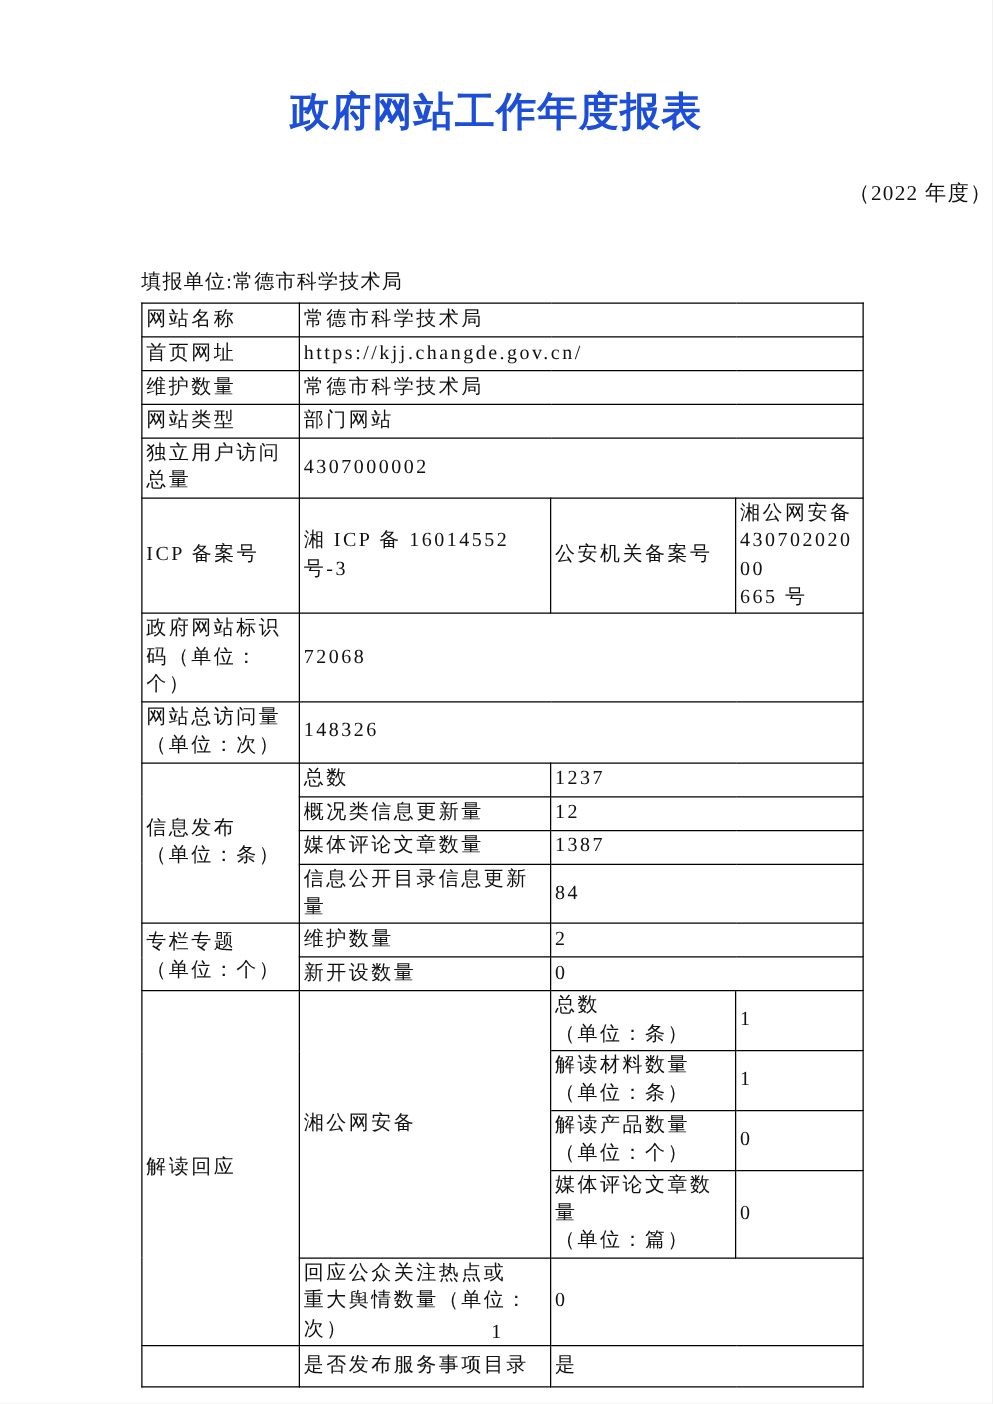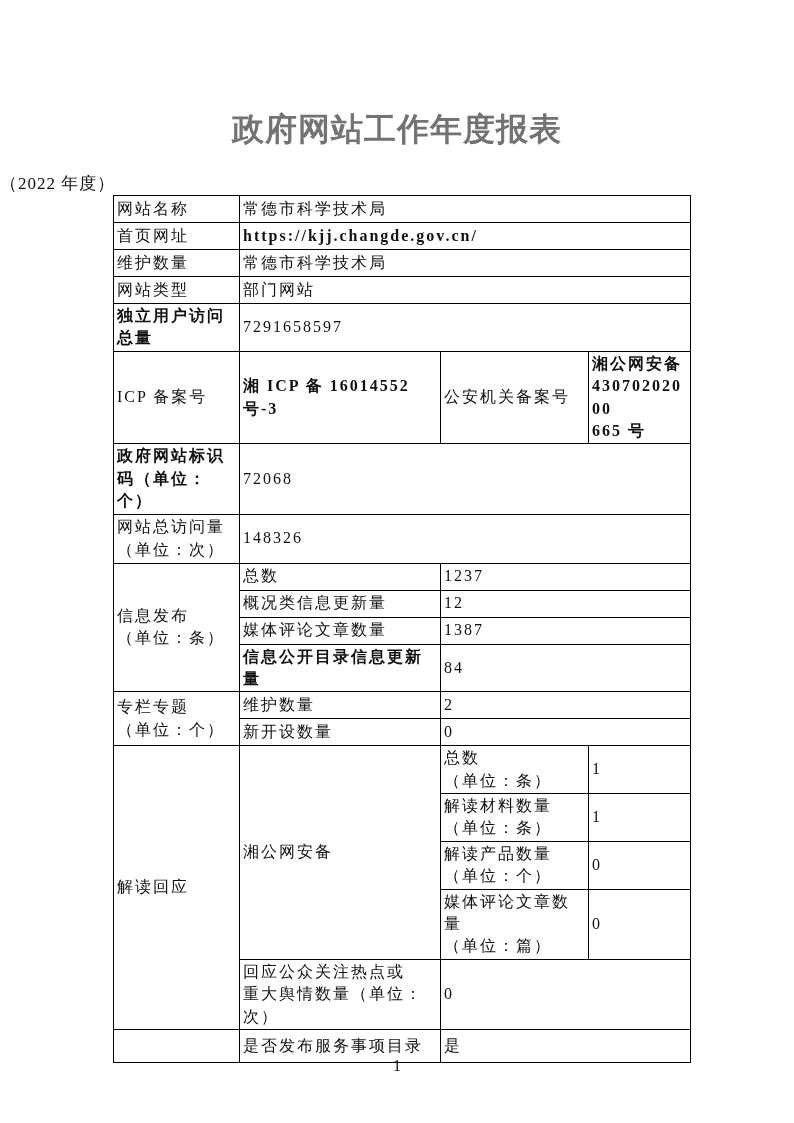--- a/index.html
+++ b/index.html
@@ -9,31 +9,31 @@
     height: 1123px;
     margin: 0 auto;
     background: #ffffff;
     color: #111;
     font-family: "Liberation Serif", "DejaVu Serif", serif;
     overflow: hidden;
     box-sizing: border-box;
   }
   .title {
     margin: 0;
-    padding-top: 108px;
+    padding-top: 68px;
     text-align: center;
     font-family: "Liberation Sans", "DejaVu Sans", sans-serif;
     font-weight: 700;
     font-size: 32px;
     letter-spacing: 1px;
-    color: #737373;
+    color: #1d4ed8;
   }
   .subtitle {
-    margin-top: 20px;
-    text-align: left;
+    margin-top: 31px;
+    text-align: right;
     font-size: 17px;
     letter-spacing: 1px;
   }
   .reporting-unit {
     margin: 49px 0 6px 113px;
     font-size: 16px;
     letter-spacing: 1px;
   }
   table.report {
     margin-left: 113px;
@@ -50,21 +50,21 @@
     vertical-align: middle;
     font-size: 16px;
     line-height: 1.4;
     letter-spacing: 2px;
     padding: 1px 3px;
     white-space: pre-line;
     word-break: break-all;
     overflow: hidden;
     box-sizing: border-box;
   }
-  td.tight { letter-spacing: 0; font-weight: bold; }
+  td.tight { letter-spacing: 0; }
   td.sub { letter-spacing: 1px; }
   tr.r-s   { height: 27px; }
   tr.r-icp { height: 65px; }
   tr.r-uv  { height: 55px; }
   tr.r-pv  { height: 49px; }
   tr.r-info{ height: 27px; }
   tr.r-top { height: 27px; }
   tr.r-int { height: 46px; }
   tr.r-resp{ height: 68px; }
   tr.r-last{ height: 33px; }
@@ -77,20 +77,21 @@
     font-size: 16px;
   }
 </style>
 </head>
 <body>
 
 <div class="page">
 
   <h1 class="title">政府网站工作年度报表</h1>
   <div class="subtitle">（2022 年度）</div>
+  <div class="reporting-unit">填报单位:常德市科学技术局</div>
 
   <table class="report">
     <colgroup>
         <col class="c1">
         <col class="c2">
         <col class="c3">
         <col class="c4">
       </colgroup>
     <tbody>
       <tr class="r-s">
@@ -104,21 +105,21 @@
       <tr class="r-s">
         <td>维护数量</td>
         <td colspan="3">常德市科学技术局</td>
       </tr>
       <tr class="r-s">
         <td>网站类型</td>
         <td colspan="3">部门网站</td>
       </tr>
       <tr class="r-s">
         <td class="tight">独立用户访问总量</td>
-        <td colspan="3">7291658597</td>
+        <td colspan="3">4307000002</td>
       </tr>
       <tr class="r-icp">
         <td>ICP 备案号</td>
         <td class="tight">湘 ICP 备 16014552 号-3</td>
         <td class="sub">公安机关备案号</td>
         <td class="tight">湘公网安备
 43070202000
 665 号</td>
       </tr>
       <tr class="r-uv">

